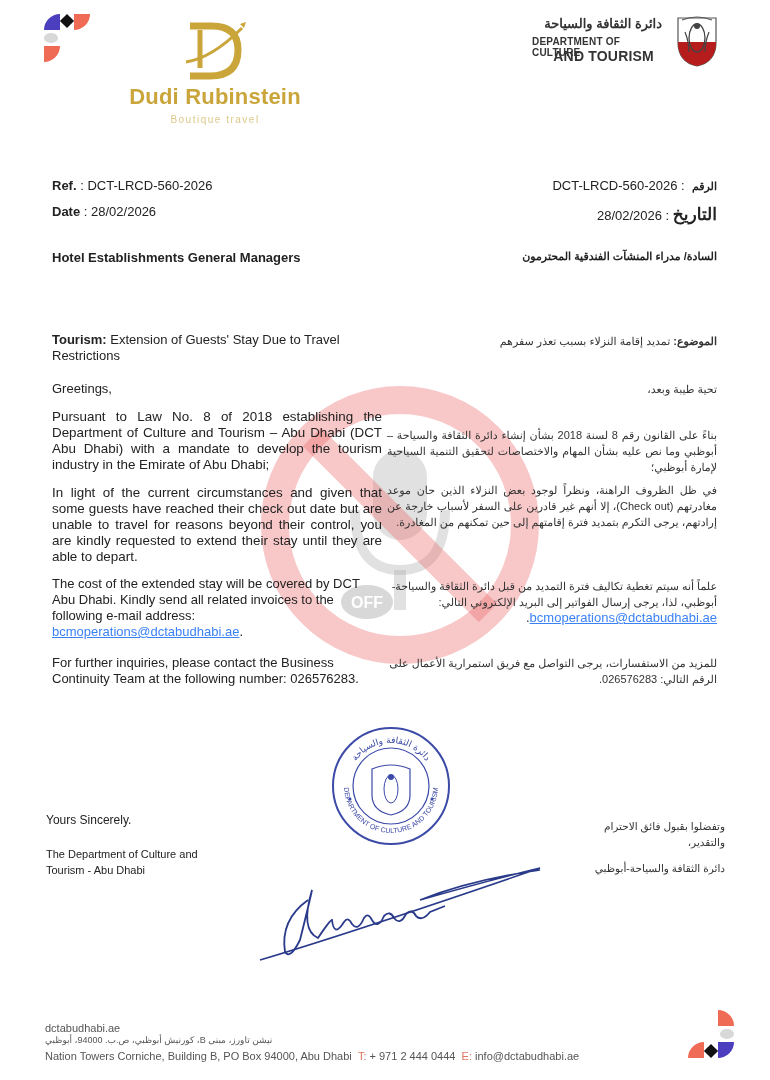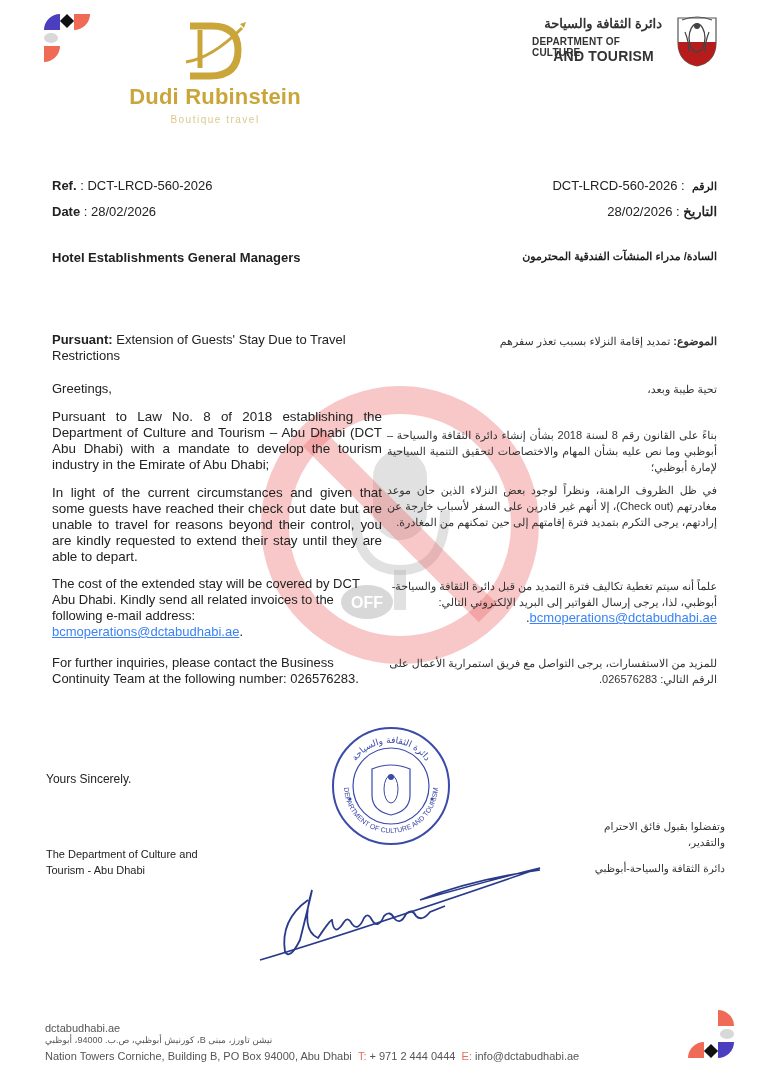--- a/index.html
+++ b/index.html
@@ -73,38 +73,38 @@
 <div class="abs ref-row" style="left:52px; top:178px;">
   <span class="b">Ref.</span>&nbsp;<span>: DCT-LRCD-560-2026</span>
 </div>
 <div class="abs ref-row" style="left:52px; top:204px;">
   <span class="b">Date</span>&nbsp;<span>: 28/02/2026</span>
 </div>
 <div class="abs ref-row" style="right:53px; top:178px; direction:ltr; text-align:right;">
   <span>DCT-LRCD-560-2026 :</span>&nbsp;&nbsp;<span class="b" style="font-size:11px;">الرقم</span>
 </div>
 <div class="abs ref-row" style="right:53px; top:204px; direction:ltr; text-align:right;">
-  <span>28/02/2026 :</span>&nbsp;<span class="b" style="font-size:13px;">التاريخ</span>
+  <span>28/02/2026 :</span>&nbsp;<span class="b" style="font-size:17px;">التاريخ</span>
 </div>
 
 <div class="abs b" style="left:52px; top:250px; font-size:13px;">Hotel Establishments General Managers</div>
 <div class="abs b" style="right:53px; top:250px; font-size:11px; direction:rtl;">السادة/ مدراء المنشآت الفندقية المحترمون</div>
 
 <svg class="abs watermark" viewBox="0 0 290 290">
   <circle cx="145" cy="145" r="125" fill="none" stroke="#e8494a" stroke-opacity="0.35" stroke-width="28"></circle>
   <rect x="118" y="70" width="54" height="90" rx="27" fill="#9a9a9a" fill-opacity="0.35"></rect>
   <path d="M100 130 Q100 190 145 190 Q190 190 190 130" fill="none" stroke="#9a9a9a" stroke-opacity="0.35" stroke-width="10"></path>
   <rect x="139" y="190" width="12" height="40" fill="#9a9a9a" fill-opacity="0.35"></rect>
   <ellipse cx="112" cy="222" rx="26" ry="17" fill="#9a9a9a" fill-opacity="0.45"></ellipse>
   <text x="112" y="228" text-anchor="middle" font-family="Liberation Sans, sans-serif" font-size="16" font-weight="bold" fill="#fff">OFF</text>
   <line x1="57" y1="57" x2="233" y2="233" stroke="#e8494a" stroke-opacity="0.35" stroke-width="26"></line>
 </svg>
 
 <div class="abs en" style="top:332px;">
-  <span class="b">Pursuant:</span><span> Extension of Guests' Stay Due to Travel Restrictions</span>
+  <span class="b">Tourism:</span><span> Extension of Guests' Stay Due to Travel Restrictions</span>
 </div>
 <div class="abs ar" style="top:333px;">
   <span class="b">الموضوع:</span><span> تمديد إقامة النزلاء بسبب تعذر سفرهم</span>
 </div>
 
 <div class="abs en" style="top:381px;">Greetings,</div>
 <div class="abs ar" style="top:381px;">تحية طيبة وبعد،</div>
 
 <div class="abs en just" style="top:409px; font-size:13.4px;">Pursuant to Law No. 8 of 2018 establishing the Department of Culture and Tourism – Abu Dhabi (DCT Abu Dhabi) with a mandate to develop the tourism industry in the Emirate of Abu Dhabi;</div>
 <div class="abs ar just" style="top:427px;">بناءً على القانون رقم 8 لسنة 2018 بشأن إنشاء دائرة الثقافة والسياحة – أبوظبي وما نص عليه بشأن المهام والاختصاصات لتحقيق التنمية السياحية لإمارة أبوظبي؛</div>
@@ -133,21 +133,21 @@
   <circle cx="61" cy="61" r="38" fill="none" stroke="#3c4aa8" stroke-width="1.2"></circle>
   <text font-family="DejaVu Sans, sans-serif" font-size="9" fill="#3c4aa8"><textPath href="#arcTop" startOffset="50%" text-anchor="middle">دائرة الثقافة والسياحة</textPath></text>
   <text font-family="Liberation Sans, sans-serif" font-size="7" fill="#3c4aa8"><textPath href="#arcBottom" startOffset="50%" text-anchor="middle">DEPARTMENT OF CULTURE AND TOURISM</textPath></text>
   <path d="M42 44 Q61 36 80 44 L80 70 Q80 86 61 90 Q42 86 42 70 Z" fill="none" stroke="#3c4aa8" stroke-width="1.2"></path>
   <ellipse cx="61" cy="64" rx="7" ry="14" fill="none" stroke="#3c4aa8" stroke-width="1"></ellipse>
   <circle cx="61" cy="52" r="3" fill="#3c4aa8"></circle>
   <circle cx="20" cy="74" r="1.5" fill="#3c4aa8"></circle>
     <circle cx="102" cy="74" r="1.5" fill="#3c4aa8"></circle>
 </svg>
 
-<div class="abs" style="left:46px; top:772px; font-size:12px; color:#222;">Yours Sincerely.</div>
+<div class="abs" style="left:46px; top:813px; font-size:12px; color:#222;">Yours Sincerely.</div>
 <div class="abs" style="left:46px; top:846px; font-size:11px; line-height:16px; color:#222;">
   <span>The Department of Culture and</span><br>
   <span>Tourism - Abu Dhabi</span>
 </div>
 <div class="abs" style="right:45px; top:818px; font-size:10.5px; line-height:16px; direction:rtl; text-align:right; color:#333;">
   <span>وتفضلوا بقبول فائق الاحترام</span><br>
   <span>والتقدير،</span>
 </div>
 <div class="abs" style="right:45px; top:862px; font-size:10.5px; direction:rtl; color:#333;">دائرة الثقافة والسياحة-أبوظبي</div>
 

